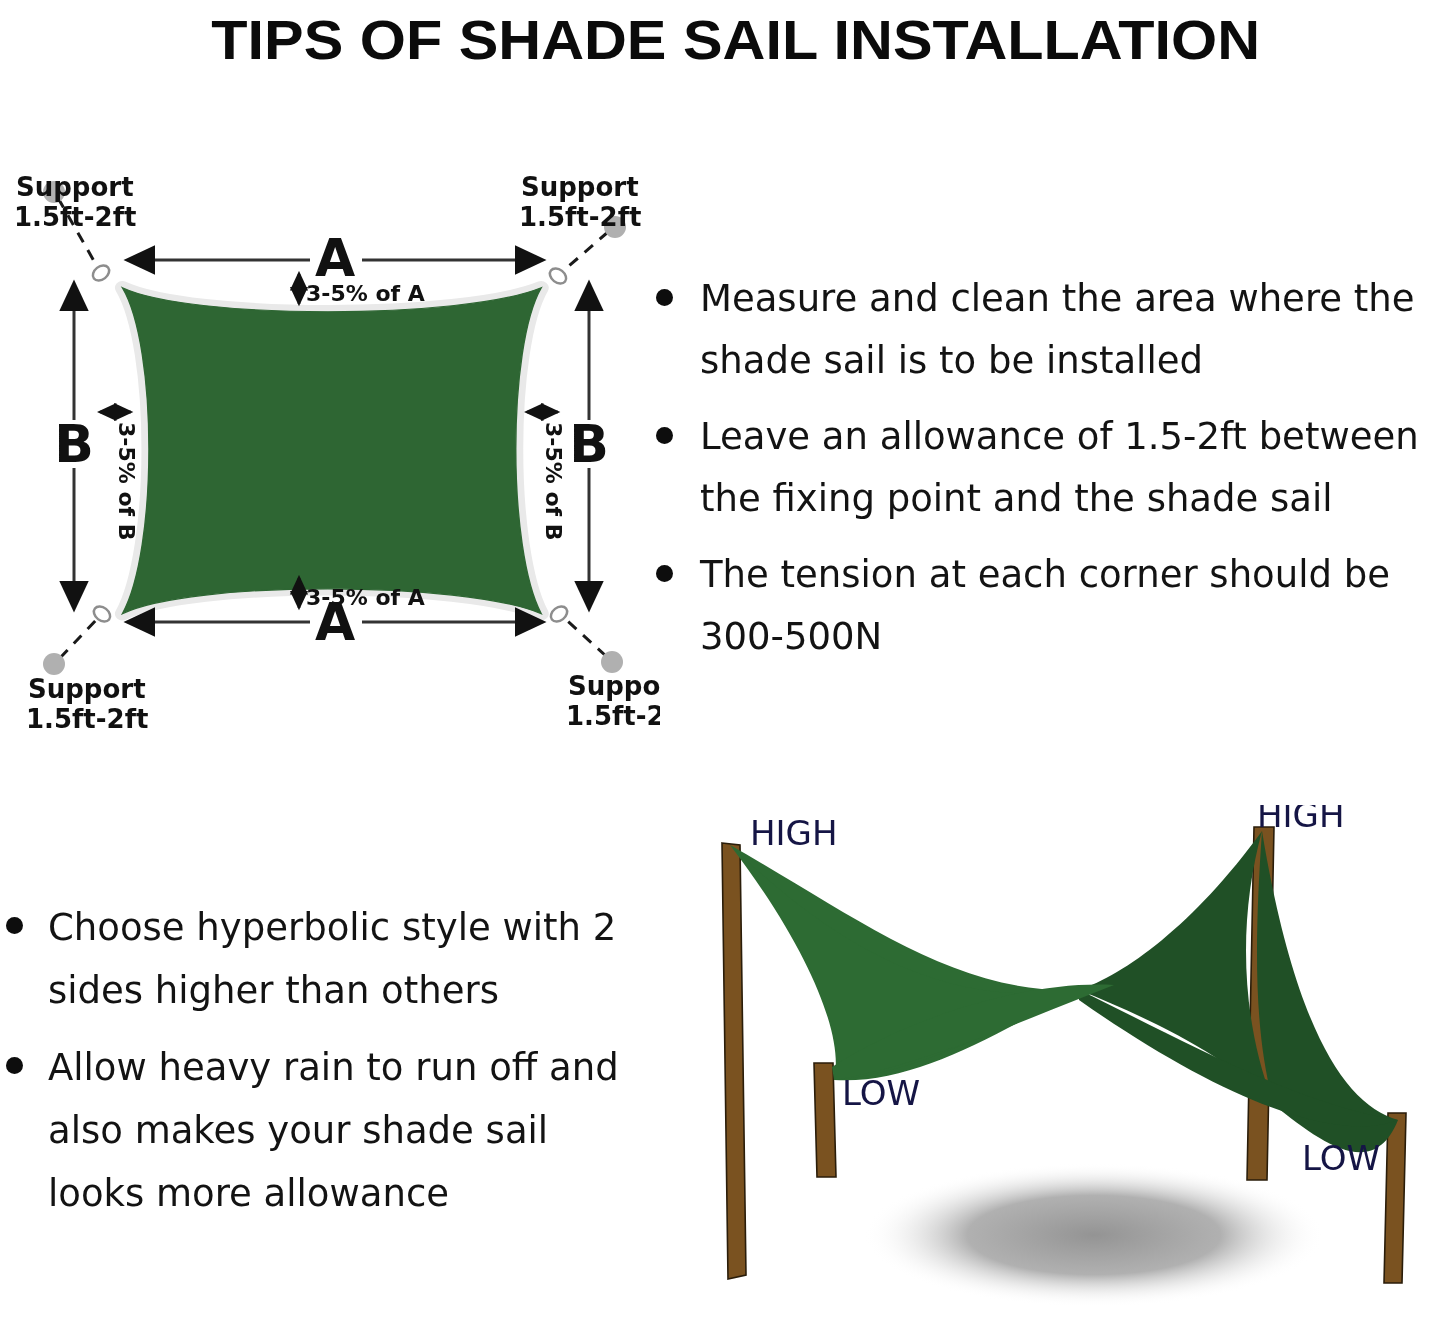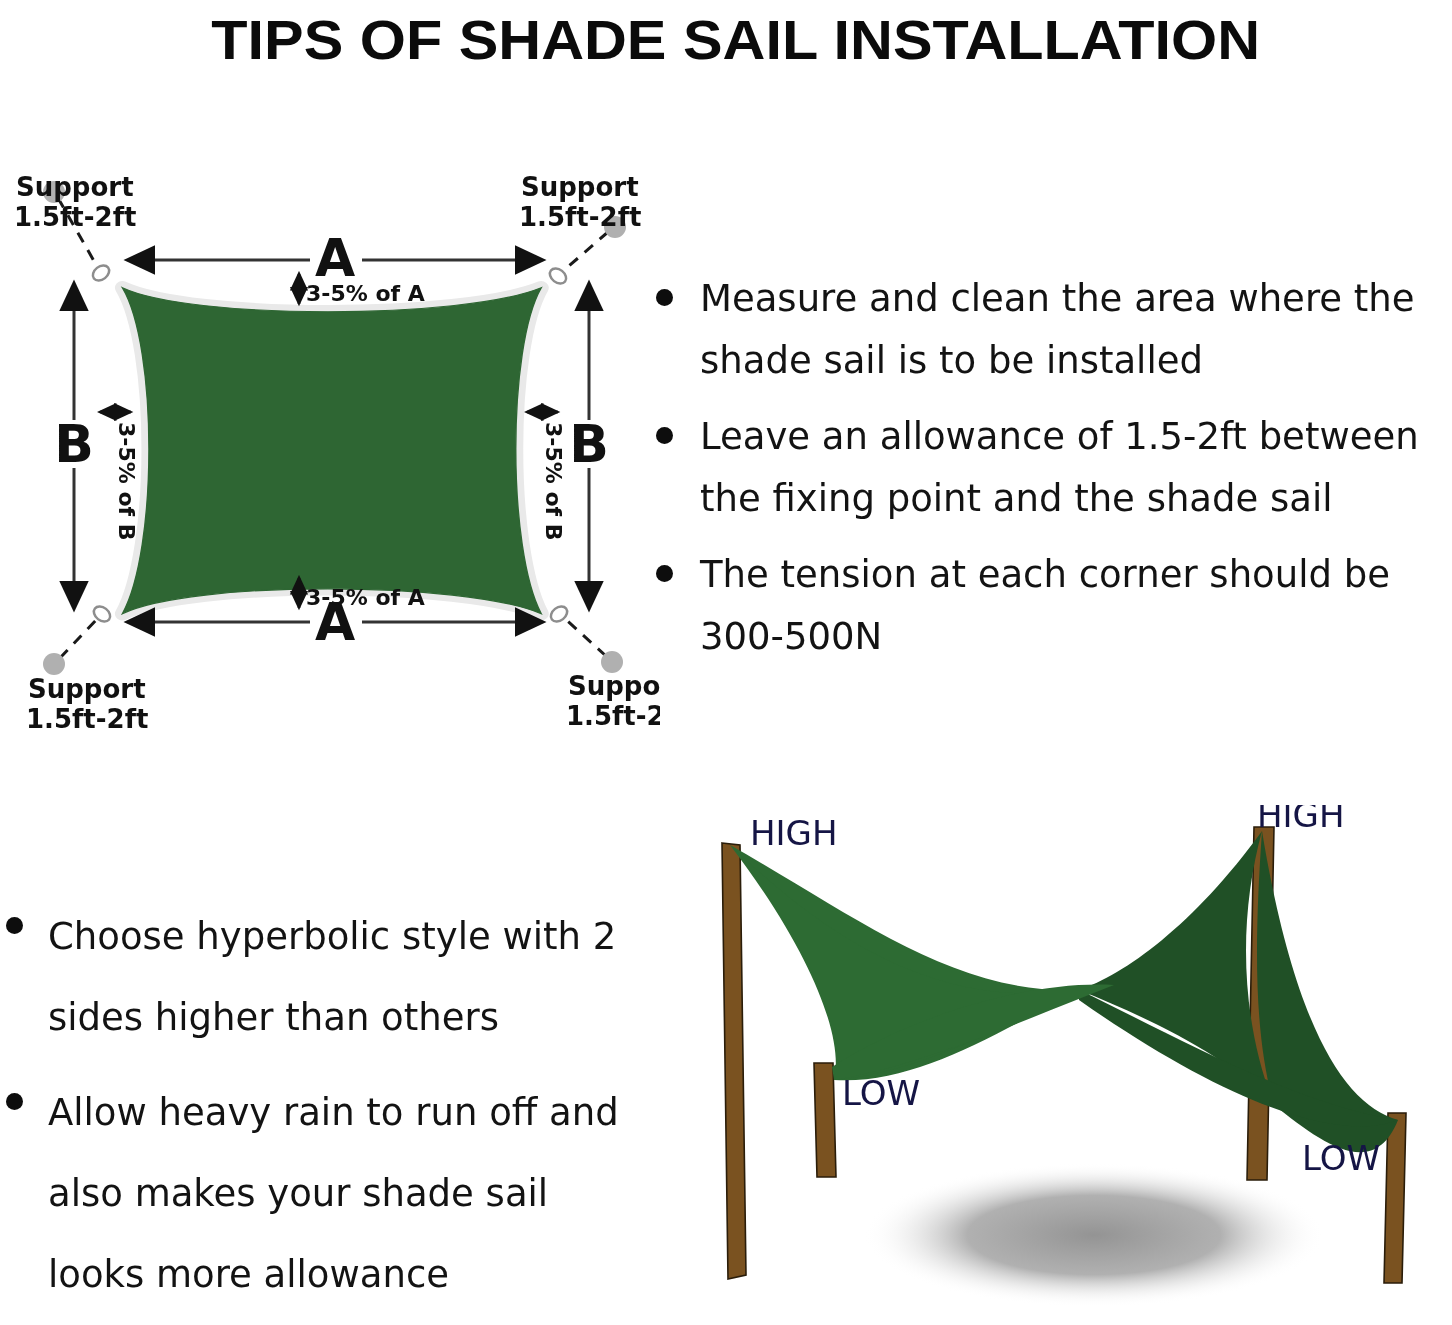--- a/index.html
+++ b/index.html
@@ -80,21 +80,21 @@
   #tips-list-top {
     left: 648px;
     top: 268px;
     width: 810px;
   }
   #tips-list-bottom {
     left: 2px;
     top: 896px;
     width: 620px;
   }
-  #tips-list-bottom .bullet-text { font-size: 37px; line-height: 81px; }
+  #tips-list-bottom .bullet-text { font-size: 37px; line-height: 63px; }
   #tips-list-bottom .bullet-dot { left: 4px; }
   #tips-list-bottom .bullet-item { padding-left: 46px; }
 
   
   .dlabel {
     font-family: "DejaVu Sans", sans-serif;
     font-weight: bold;
     fill: #111111;
   }
 </style>

